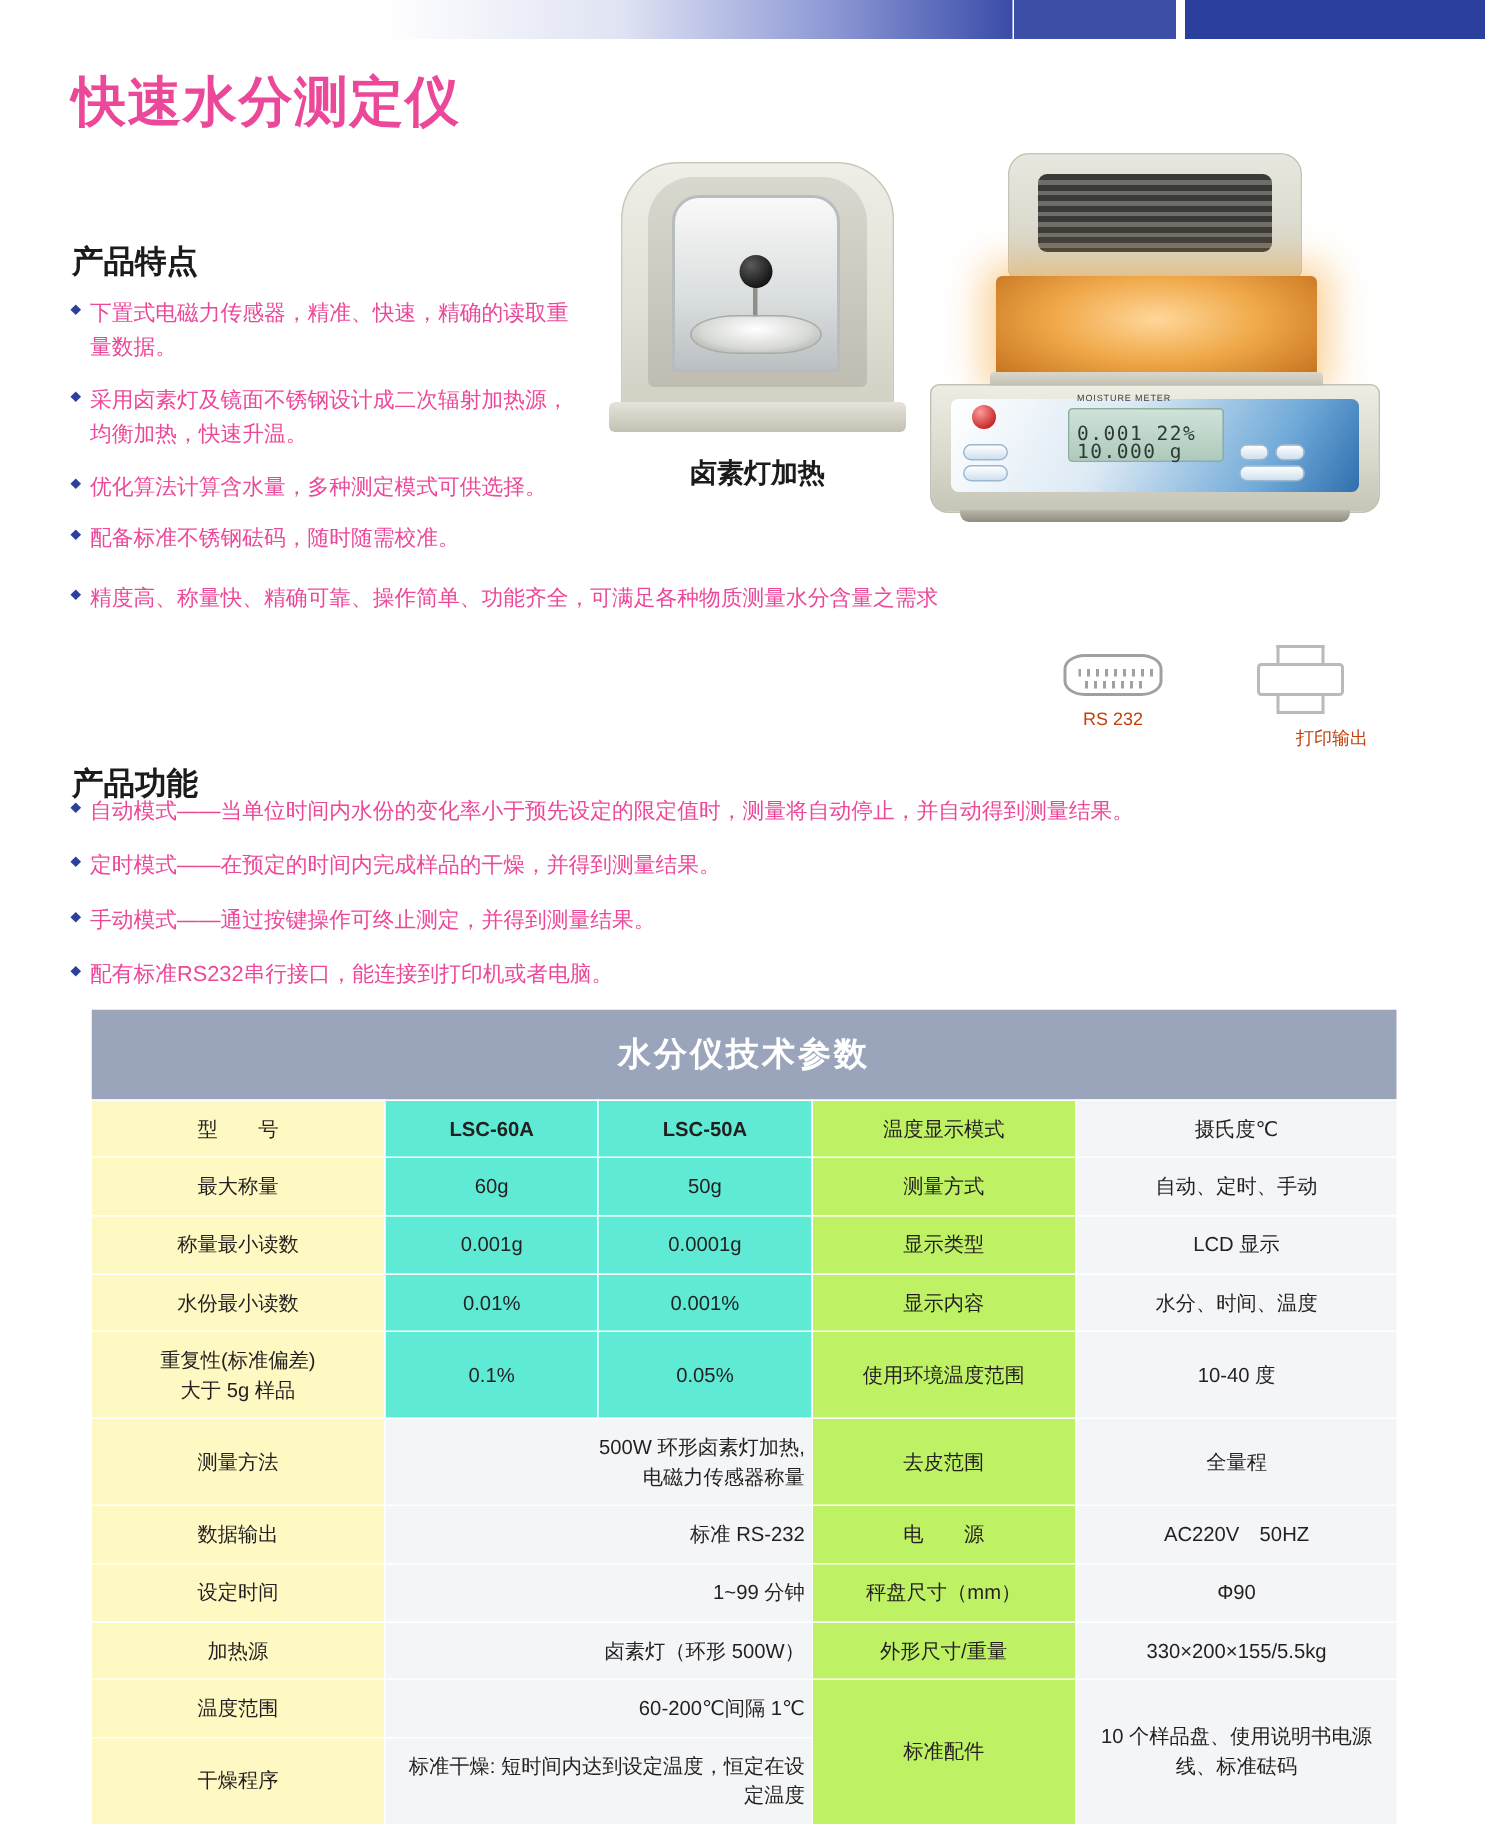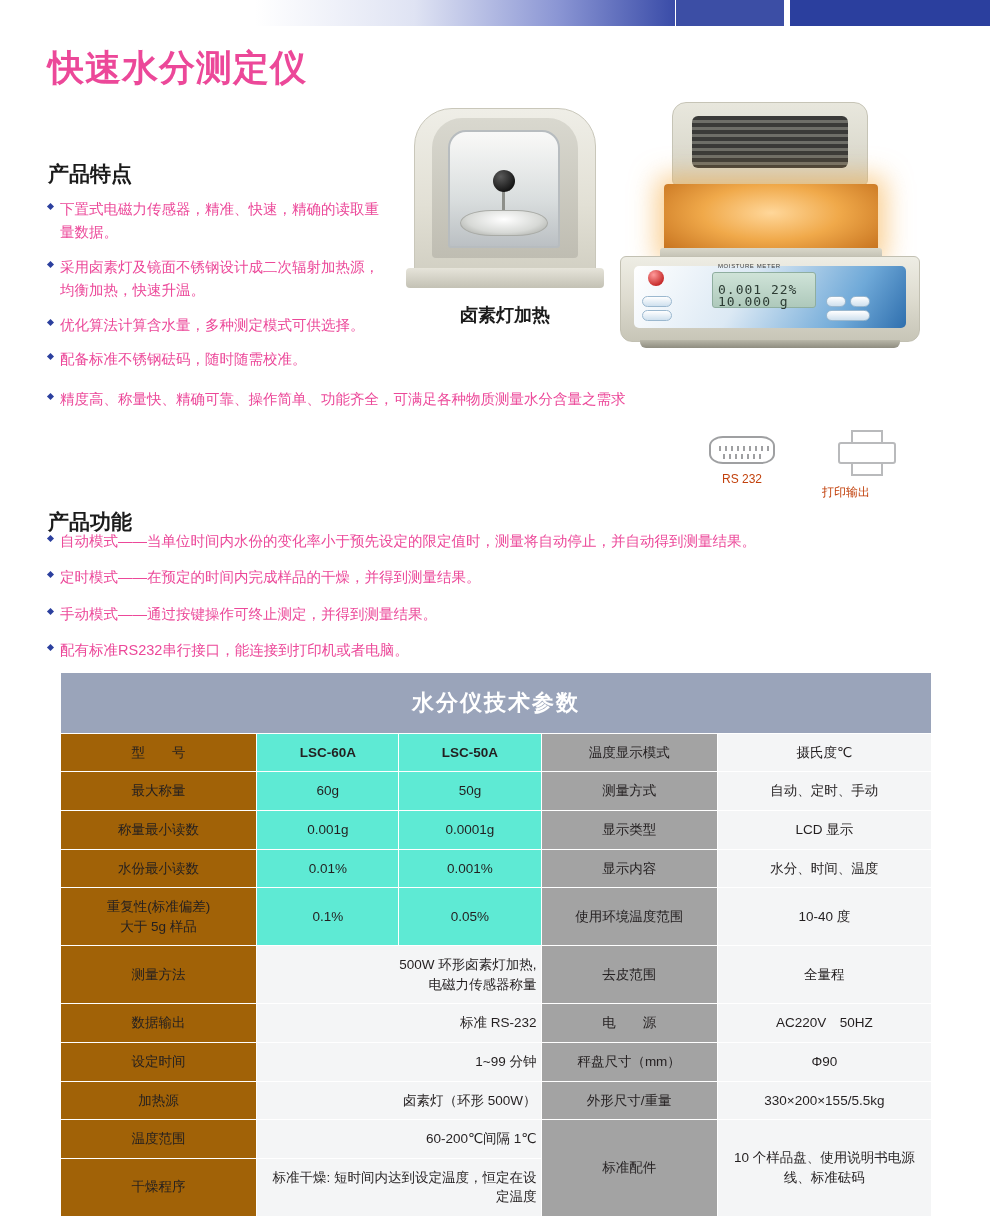--- a/index.html
+++ b/index.html
@@ -244,21 +244,21 @@
     background: repeating-linear-gradient(90deg,#9fa0a2 0 2px, #fff 2px 6px);
   }
   .icon-rs .shape:after {
     content: "";
     position: absolute; left: 12px; top: 16px;
     width: 42px; height: 5px;
     background: repeating-linear-gradient(90deg,#9fa0a2 0 2px, #fff 2px 6px);
   }
   .icon-print {
     position: absolute; top: 430px; left: 822px;
-    width: 90px; text-align: left;
+    width: 90px; text-align: right;
   }
   .icon-print .shape {
     width: 58px; height: 46px; margin: 0 auto;
     position: relative;
   }
   .icon-print .p-top {
     position: absolute; left: 13px; top: 0;
     width: 32px; height: 12px;
     border: 2px solid #b9babc; border-bottom: none;
     background: #fff;
@@ -301,23 +301,23 @@
     line-height: 1.45;
   }
   .spec .title-row th {
     background: #9aa4ba;
     color: #ffffff;
     font-size: 22px;
     font-weight: bold;
     padding: 14px 0;
     letter-spacing: 2px;
   }
-  .spec .lbl { background: #a16207; width: 196px; }
+  .spec .lbl { background: #fef9c3; width: 196px; }
   .spec .val { background: #5eead4; width: 142px; }
-  .spec .lbl2 { background: #a3a3a3; width: 176px; }
+  .spec .lbl2 { background: #bef264; width: 176px; }
   .spec .val2 { background: #f4f5f6; width: 214px; }
   .spec .b { font-weight: bold; }
   .spec .wide2 { background: #f4f5f6; text-align: right; }
 </style>
 </head>
 <body>
 
 <div class="topbar">
   <div class="grad"></div>
   <div class="blk1"></div>

